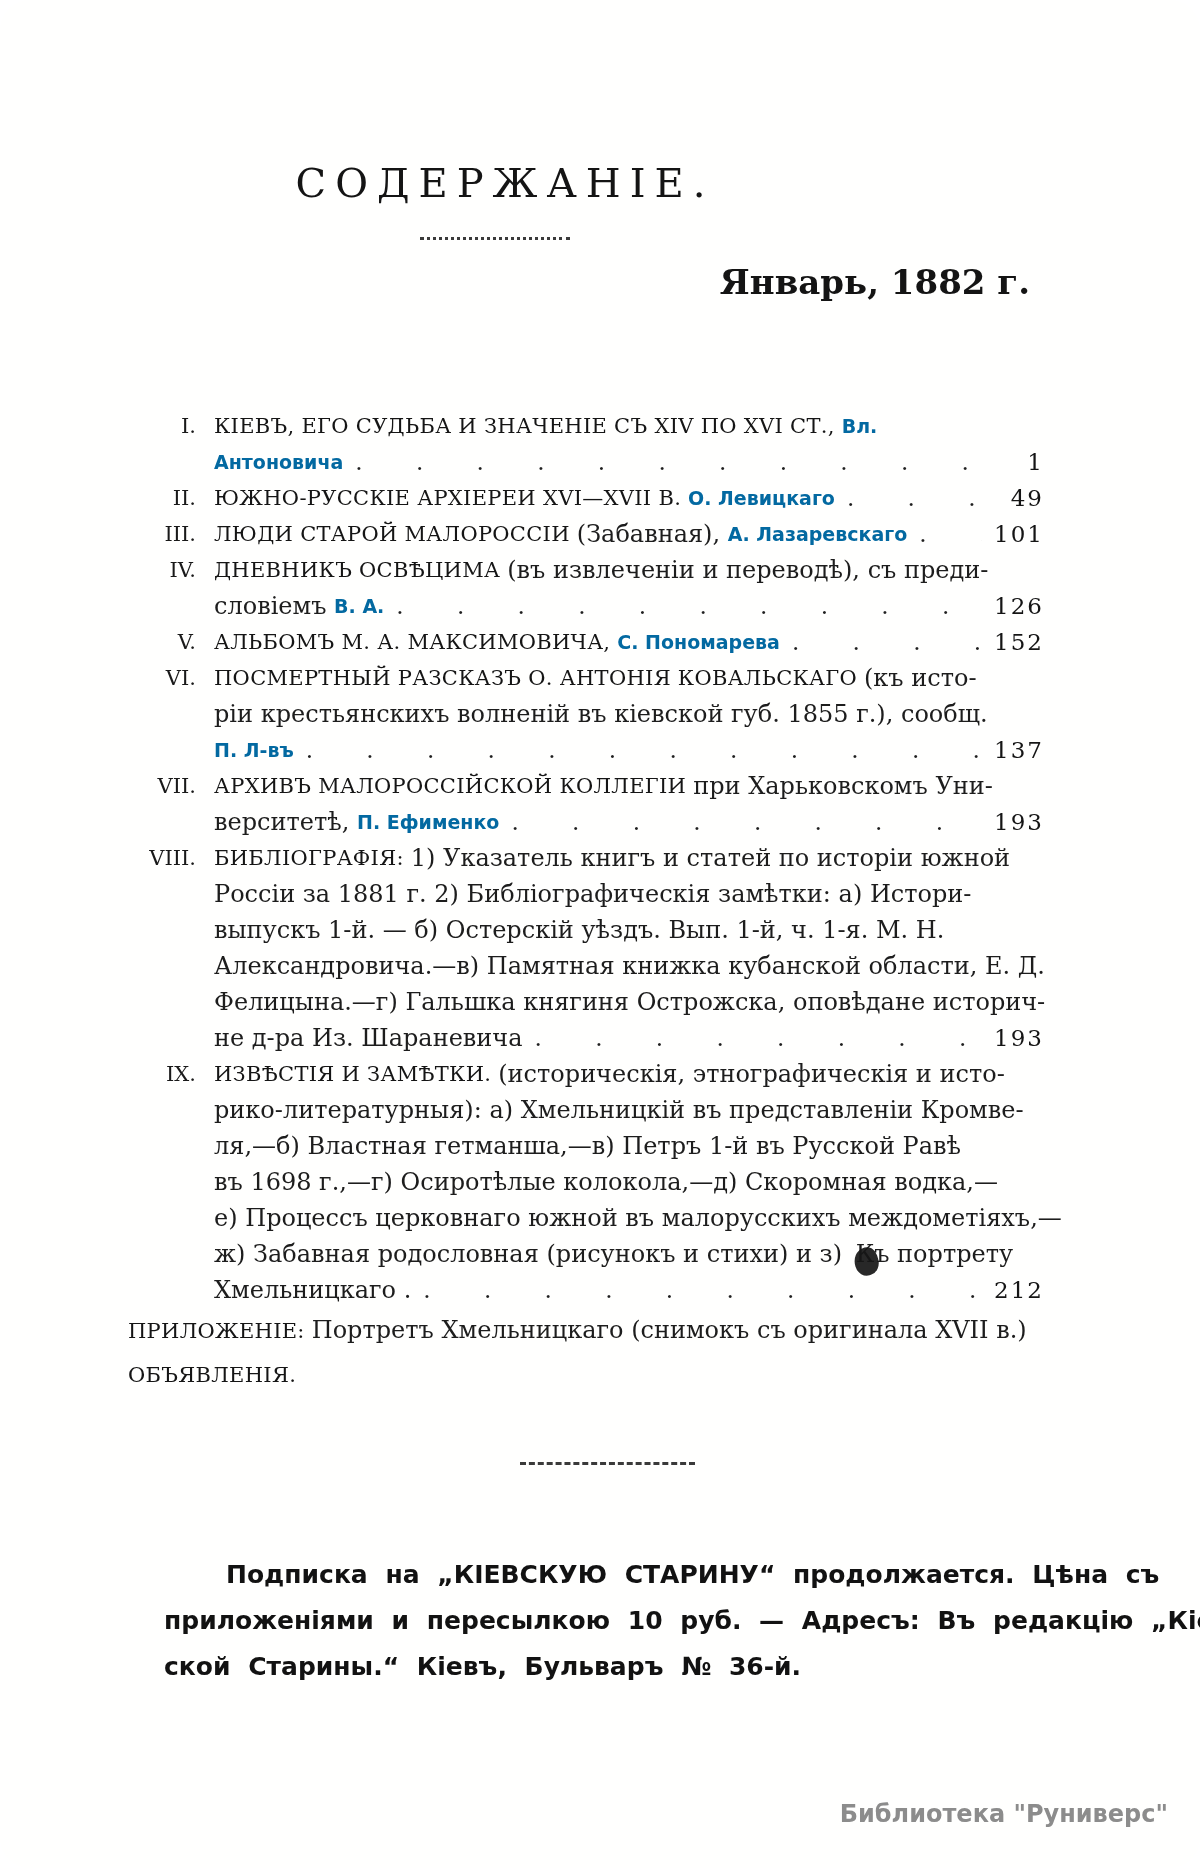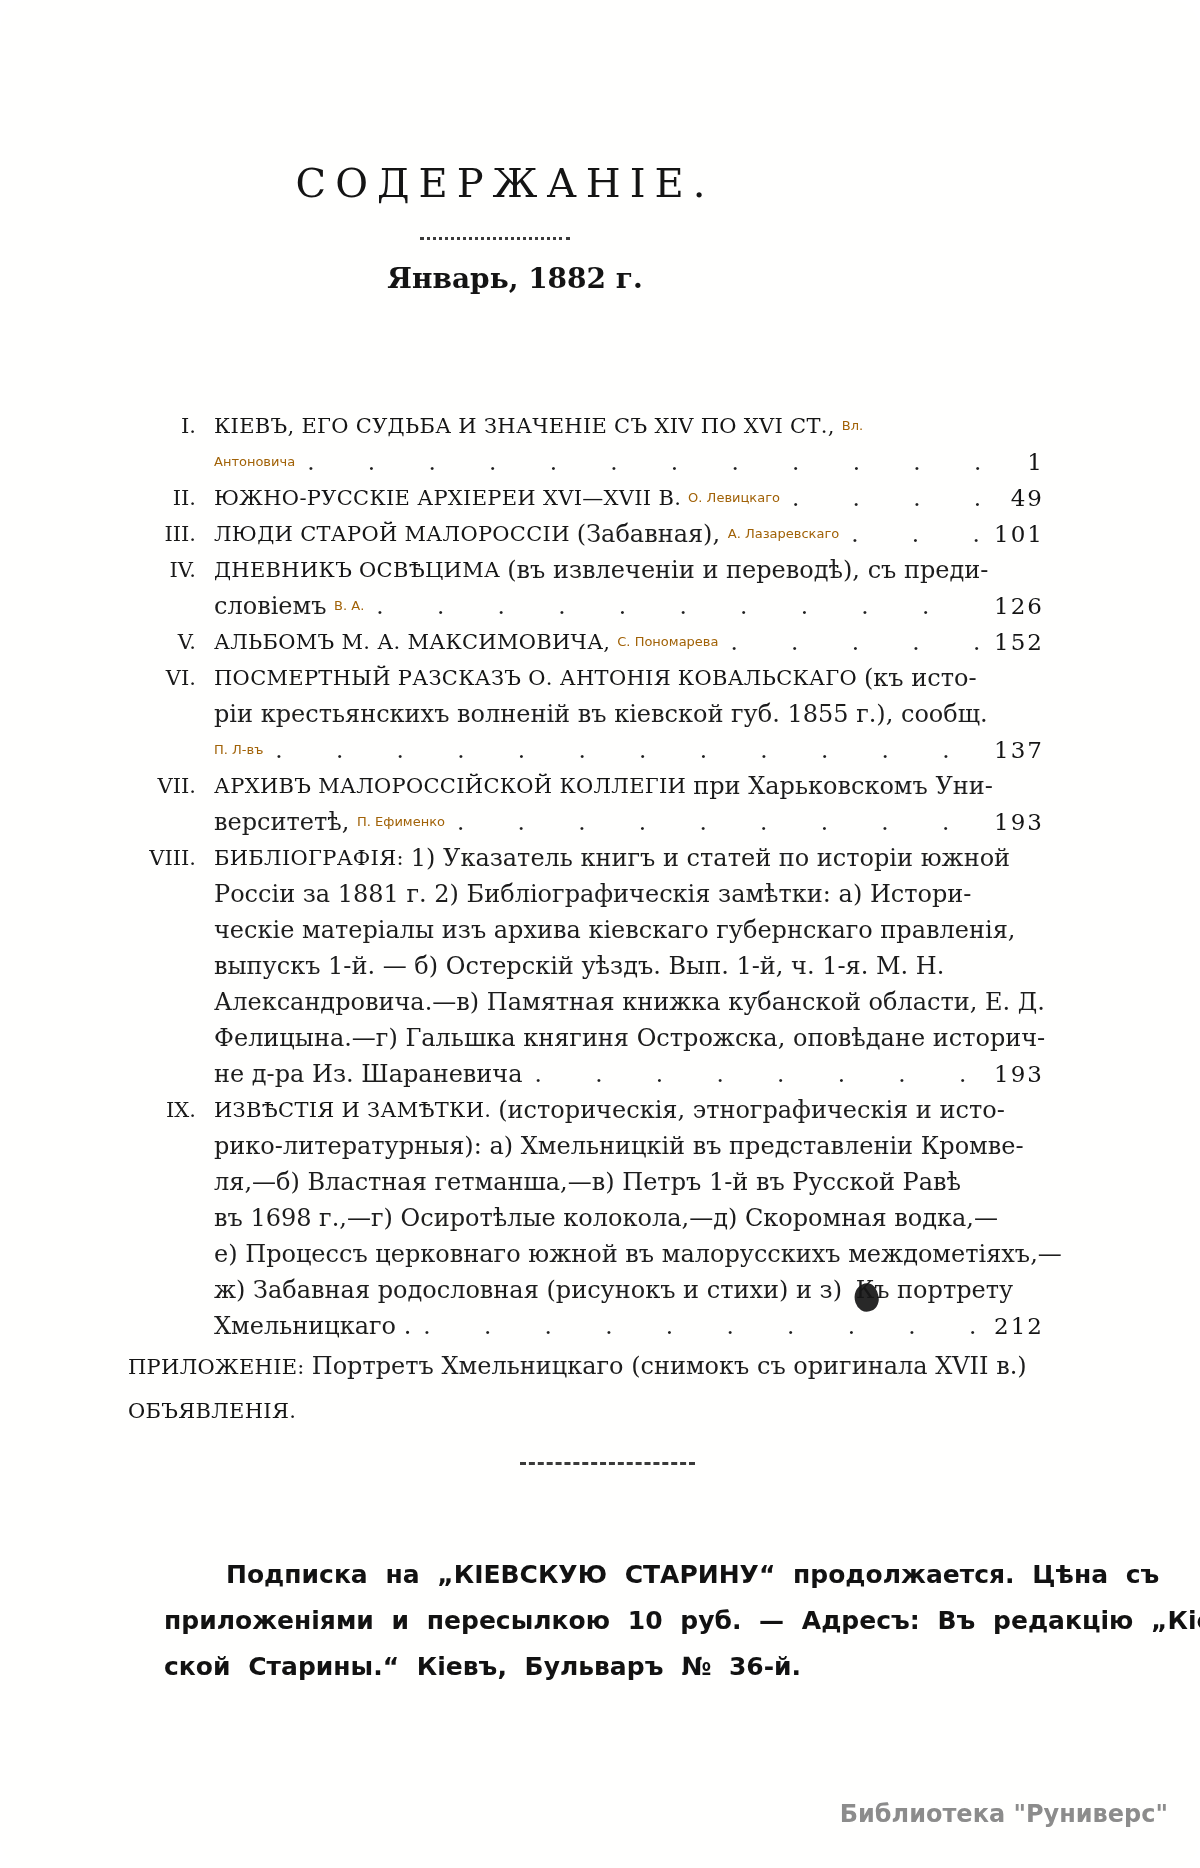--- a/index.html
+++ b/index.html
@@ -14,38 +14,38 @@
     position:absolute;top:160px;left:0;width:1010px;
     text-align:center;font-size:40px;font-weight:normal;
     letter-spacing:9px;color:#141414;
   }
   .divider1{
     position:absolute;top:237px;left:420px;width:150px;height:0;
     border-top:3px dotted #3b3b3b;
   }
   .subtitle{
     position:absolute;top:262px;left:0;width:1030px;
-    text-align:center;font-size:28px;font-weight:bold;color:#141414;
+    text-align:right;font-size:34px;font-weight:bold;color:#141414;
   }
   .toc{position:absolute;left:128px;top:408px;width:916px;}
   .entry{display:flex;align-items:flex-start;}
   .num{
     flex:none;width:68px;padding-right:18px;text-align:right;
     font-size:21px;line-height:36px;color:#191919;
   }
   .lines{flex:1;min-width:0;}
   .tline{
     display:flex;align-items:flex-start;line-height:36px;
     white-space:pre;min-height:36px;
   }
   .caps{font-size:21px;letter-spacing:.3px;color:#151515;}
   .reg{font-size:24px;color:#1d1d1d;}
   .b{
     font-family:"DejaVu Sans","Liberation Sans",sans-serif;
-    font-weight:normal;font-size:13px;color:#a16207;
+    font-weight:bold;font-size:19px;color:#0369a1;
   }
   .leader{
     flex:1;min-width:0;overflow:hidden;white-space:nowrap;
     word-spacing:46px;padding-left:12px;font-size:23px;color:#1f1f1f;
   }
   .pg{flex:none;width:62px;text-align:right;font-size:23px;letter-spacing:2px;color:#151515;}
   .plain-line{
     display:flex;align-items:baseline;line-height:44px;white-space:pre;
   }
   .appendix-block{}
@@ -164,23 +164,20 @@
     <div class="entry">
       <div class="num">VIII.</div>
       <div class="lines">
         <div class="tline">
           <span class="caps">БИБЛІОГРАФІЯ: </span><span class="reg">1) Указатель книгъ и статей по исторіи южной</span>
         </div>
         <div class="tline">
           <span class="reg">Россіи за 1881 г. 2) Библіографическія замѣтки: а) Истори-</span>
         </div>
         <div class="tline">
-          <span class="reg">ческіе матеріалы изъ архива кіевскаго губернскаго правленія,</span>
-        </div>
-        <div class="tline">
           <span class="reg">выпускъ 1-й. — б) Остерскій уѣздъ. Вып. 1-й, ч. 1-я. М. Н.</span>
         </div>
         <div class="tline">
           <span class="reg">Александровича.—в) Памятная книжка кубанской области, Е. Д.</span>
         </div>
         <div class="tline">
           <span class="reg">Фелицына.—г) Гальшка княгиня Острожска, оповѣдане историч-</span>
         </div>
         <div class="tline">
           <span class="reg">не д-ра Из. Шараневича</span><span class="leader">. . . . . . . . . . . .</span><span class="pg">193</span>

